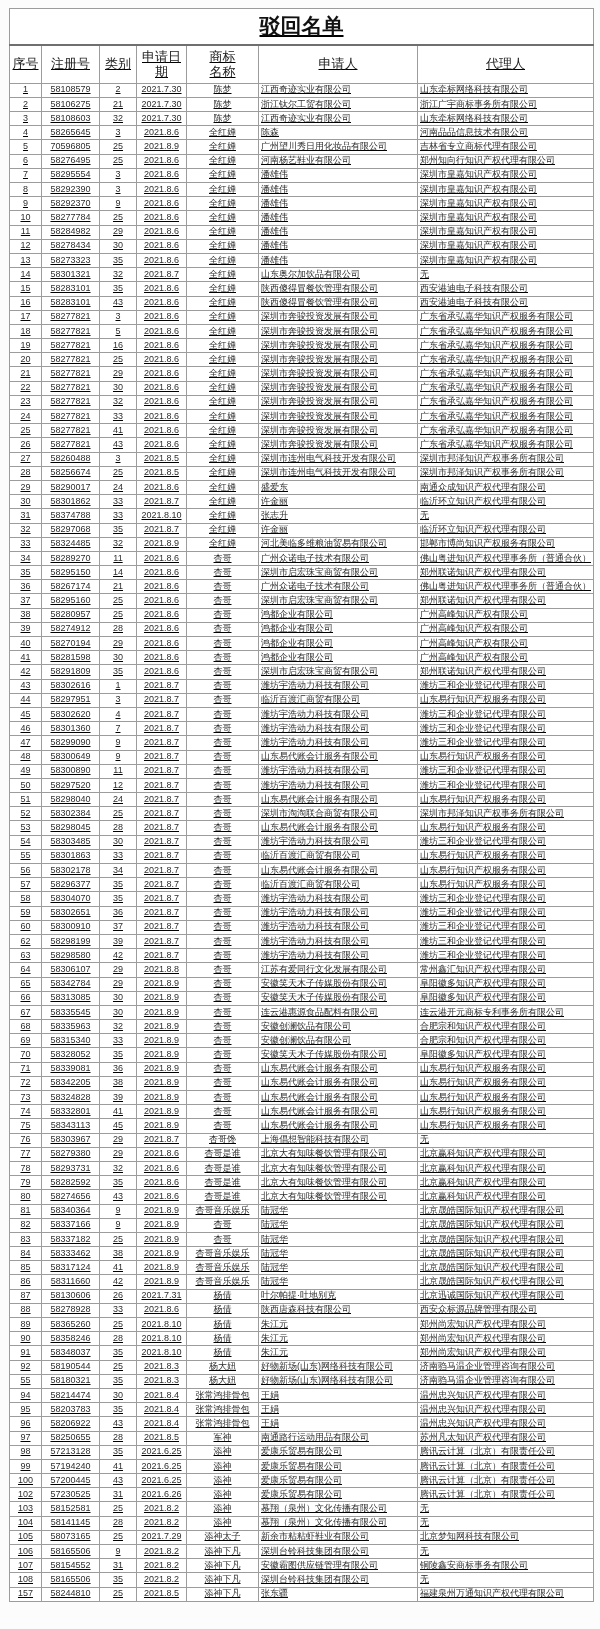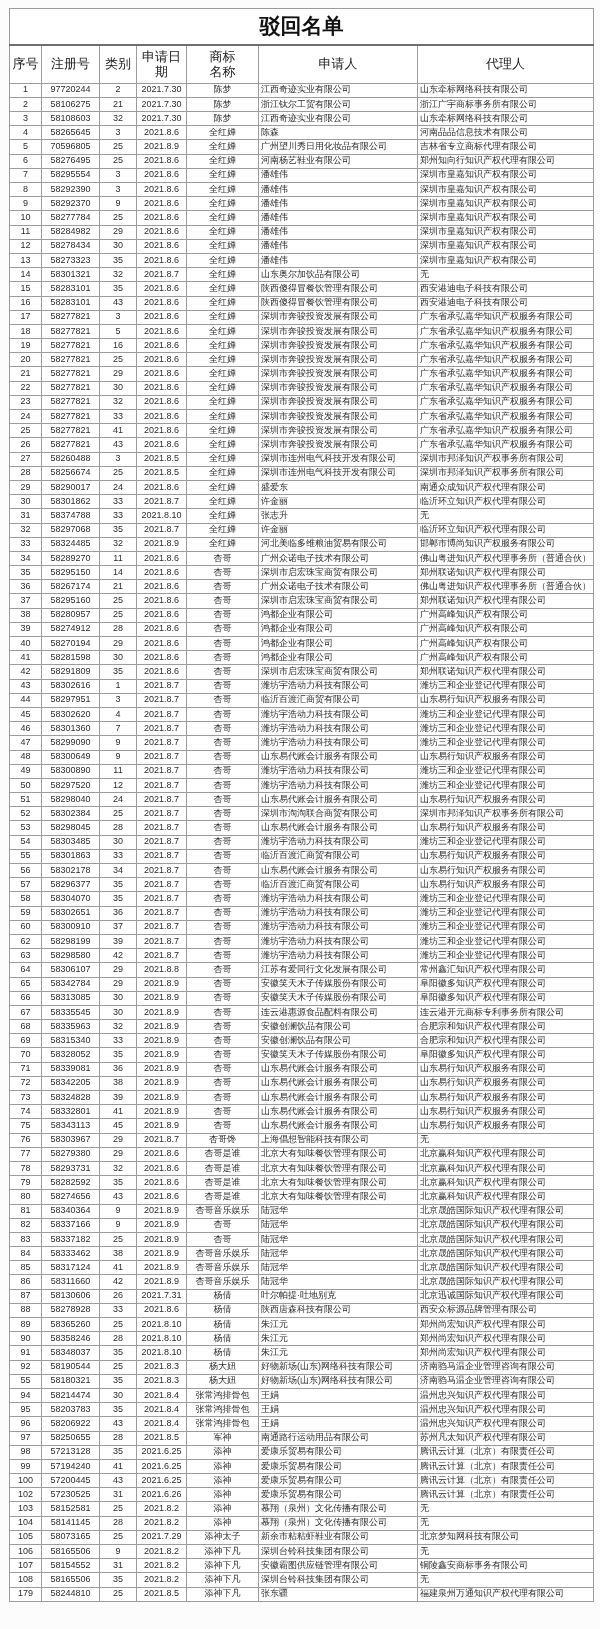--- a/index.html
+++ b/index.html
@@ -14,20 +14,21 @@
     height: 1629px;
     background: #fcfcfc;
     overflow: hidden;
   }
   table.rej {
     border-collapse: collapse;
     table-layout: fixed;
     width: 584px;
     margin: 8px 0 0 9px;
     background: #ffffff;
+    text-decoration: underline;
   }
   table.rej th, table.rej td {
     border: 1px solid #9c9c9c;
     overflow: hidden;
     box-sizing: border-box;
   }
   th.title-cell {
     border: 1px solid #bdbdbd;
     height: 36px;
     font-size: 21px;
@@ -87,21 +88,21 @@
 期</th>
           <th>商标
 名称</th>
           <th>申请人</th>
           <th>代理人</th>
         </tr>
     </thead>
     <tbody id="table-body">
         <tr>
           <td class="c">1</td>
-          <td class="c">97720244</td>
+          <td class="c">58108579</td>
           <td class="c">2</td>
           <td class="c">2021.7.30</td>
           <td class="c">陈梦</td>
           <td class="l">江西奇迹实业有限公司</td>
           <td class="l">山东牵标网络科技有限公司</td>
         </tr>
         <tr>
           <td class="c">2</td>
           <td class="c">58106275</td>
           <td class="c">21</td>
@@ -1040,21 +1041,21 @@
         <tr>
           <td class="c">108</td>
           <td class="c">58165506</td>
           <td class="c">35</td>
           <td class="c">2021.8.2</td>
           <td class="c">添神下凡</td>
           <td class="l">深圳台铃科技集团有限公司</td>
           <td class="l">无</td>
         </tr>
         <tr>
-          <td class="c">179</td>
+          <td class="c">157</td>
           <td class="c">58244810</td>
           <td class="c">25</td>
           <td class="c">2021.8.5</td>
           <td class="c">添神下凡</td>
           <td class="l">张东疆</td>
           <td class="l">福建泉州万通知识产权代理有限公司</td>
         </tr>
       </tbody>
   </table>
 </div>

